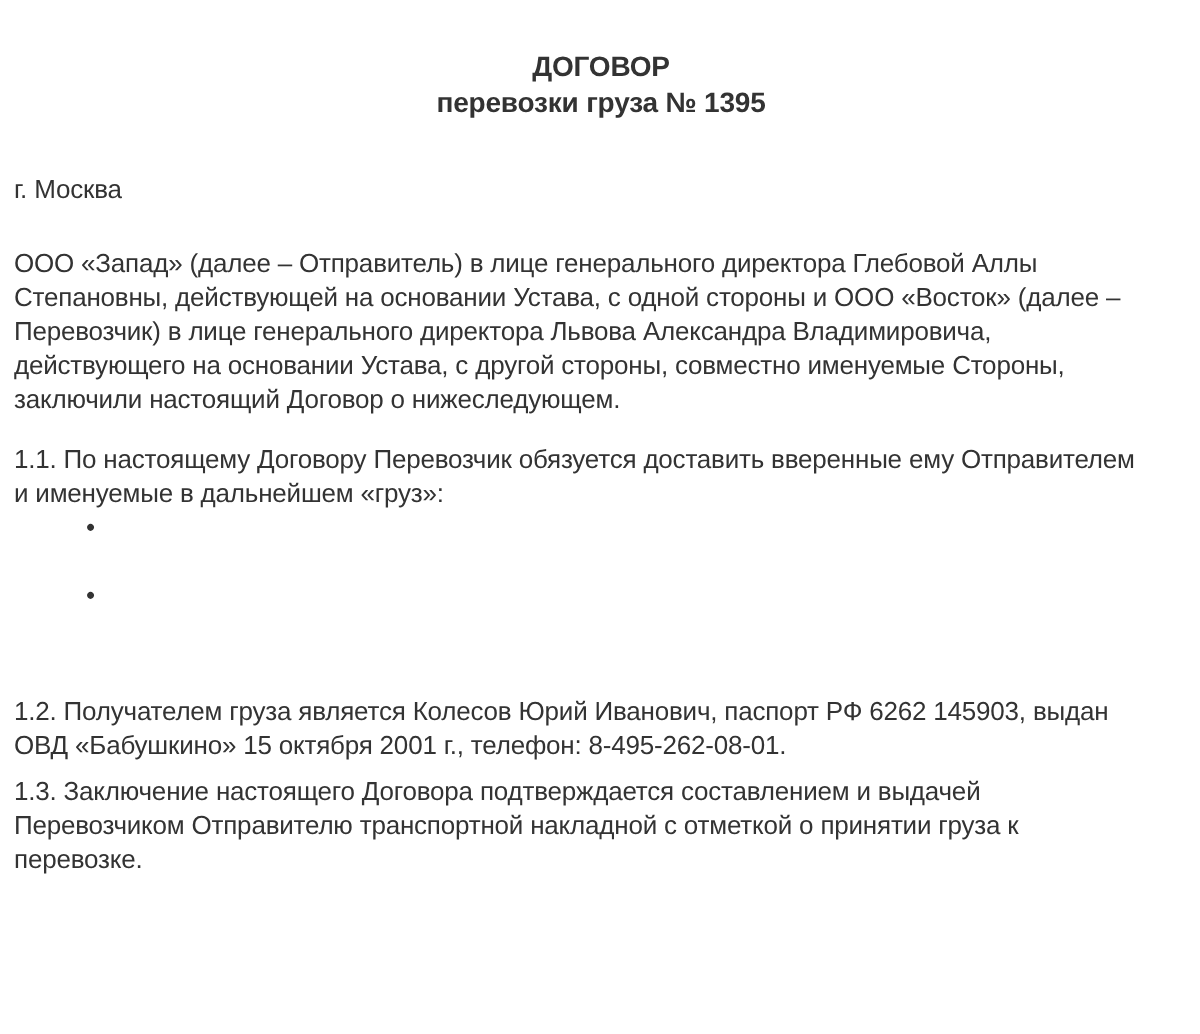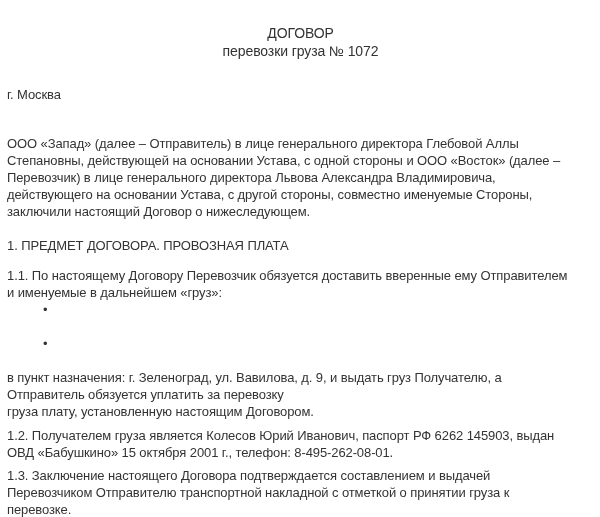--- a/index.html
+++ b/index.html
@@ -18,34 +18,35 @@
     color: #333333;
     font-family: "Liberation Sans", "DejaVu Sans", sans-serif;
     font-size: 13px;
     line-height: 17px;
     letter-spacing: -0.1px;
   }
   .title-block {
     text-align: center;
     font-size: 14px;
     line-height: 18px;
+    font-weight: bold;
   }
   .doc-par {
     margin: 0;
     white-space: pre-line;
   }
   .meta-row {
     margin-top: 26px;
     display: flex;
     justify-content: space-between;
     align-items: baseline;
     text-align: right;
   }
   .preamble {
-    margin-top: 32px;
+    margin-top: 20px;
   }
   .section-heading {
     margin-top: 17px;
     font-weight: normal;
     font-size: 13px;
     line-height: 17px;
   }
   .clause-intro {
     margin-top: 13px;
   }
@@ -61,63 +62,59 @@
     text-indent: 12px;
     white-space: pre-line;
   }
   .cargo-list .bullet {
     position: absolute;
     left: 36px;
     top: 0;
     text-indent: 0;
   }
   .clause-12 {
-    margin-top: 7px;
+    margin-top: 24px;
   }
   .clause-13 {
     margin-top: 6px;
   }
 </style>
 </head>
 <body>
 
 <div class="page">
 
   <div class="title-block">
     <div>ДОГОВОР</div>
-    <div>перевозки груза № 1072</div>
+    <div>перевозки груза № 1395</div>
   </div>
 
   <div class="meta-row">
     <span>г. Москва</span>
   </div>
 
   <p class="doc-par preamble">ООО «Запад» (далее – Отправитель) в лице генерального директора Глебовой Аллы
 Степановны, действующей на основании Устава, с одной стороны и ООО «Восток» (далее –
 Перевозчик) в лице генерального директора Львова Александра Владимировича,
 действующего на основании Устава, с другой стороны, совместно именуемые Стороны,
 заключили настоящий Договор о нижеследующем.</p>
 
-  <p class="doc-par section-heading">1. ПРЕДМЕТ ДОГОВОРА. ПРОВОЗНАЯ ПЛАТА</p>
 
   <p class="doc-par clause-intro">1.1. По настоящему Договору Перевозчик обязуется доставить вверенные ему Отправителем
 и именуемые в дальнейшем «груз»:</p>
 
   <ul class="cargo-list">
     <li>
       <span class="bullet">•</span>
     </li>
     <li>
       <span class="bullet">•</span>
     </li>
   </ul>
 
-  <p class="doc-par">в пункт назначения: г. Зеленоград, ул. Вавилова, д. 9, и выдать груз Получателю, а
-Отправитель обязуется уплатить за перевозку
-груза плату, установленную настоящим Договором.</p>
 
   <p class="doc-par clause-12">1.2. Получателем груза является Колесов Юрий Иванович, паспорт РФ 6262 145903, выдан
 ОВД «Бабушкино» 15 октября 2001 г., телефон: 8-495-262-08-01.</p>
 
   <p class="doc-par clause-13">1.3. Заключение настоящего Договора подтверждается составлением и выдачей
 Перевозчиком Отправителю транспортной накладной с отметкой о принятии груза к
 перевозке.</p>
 
 </div>
 

